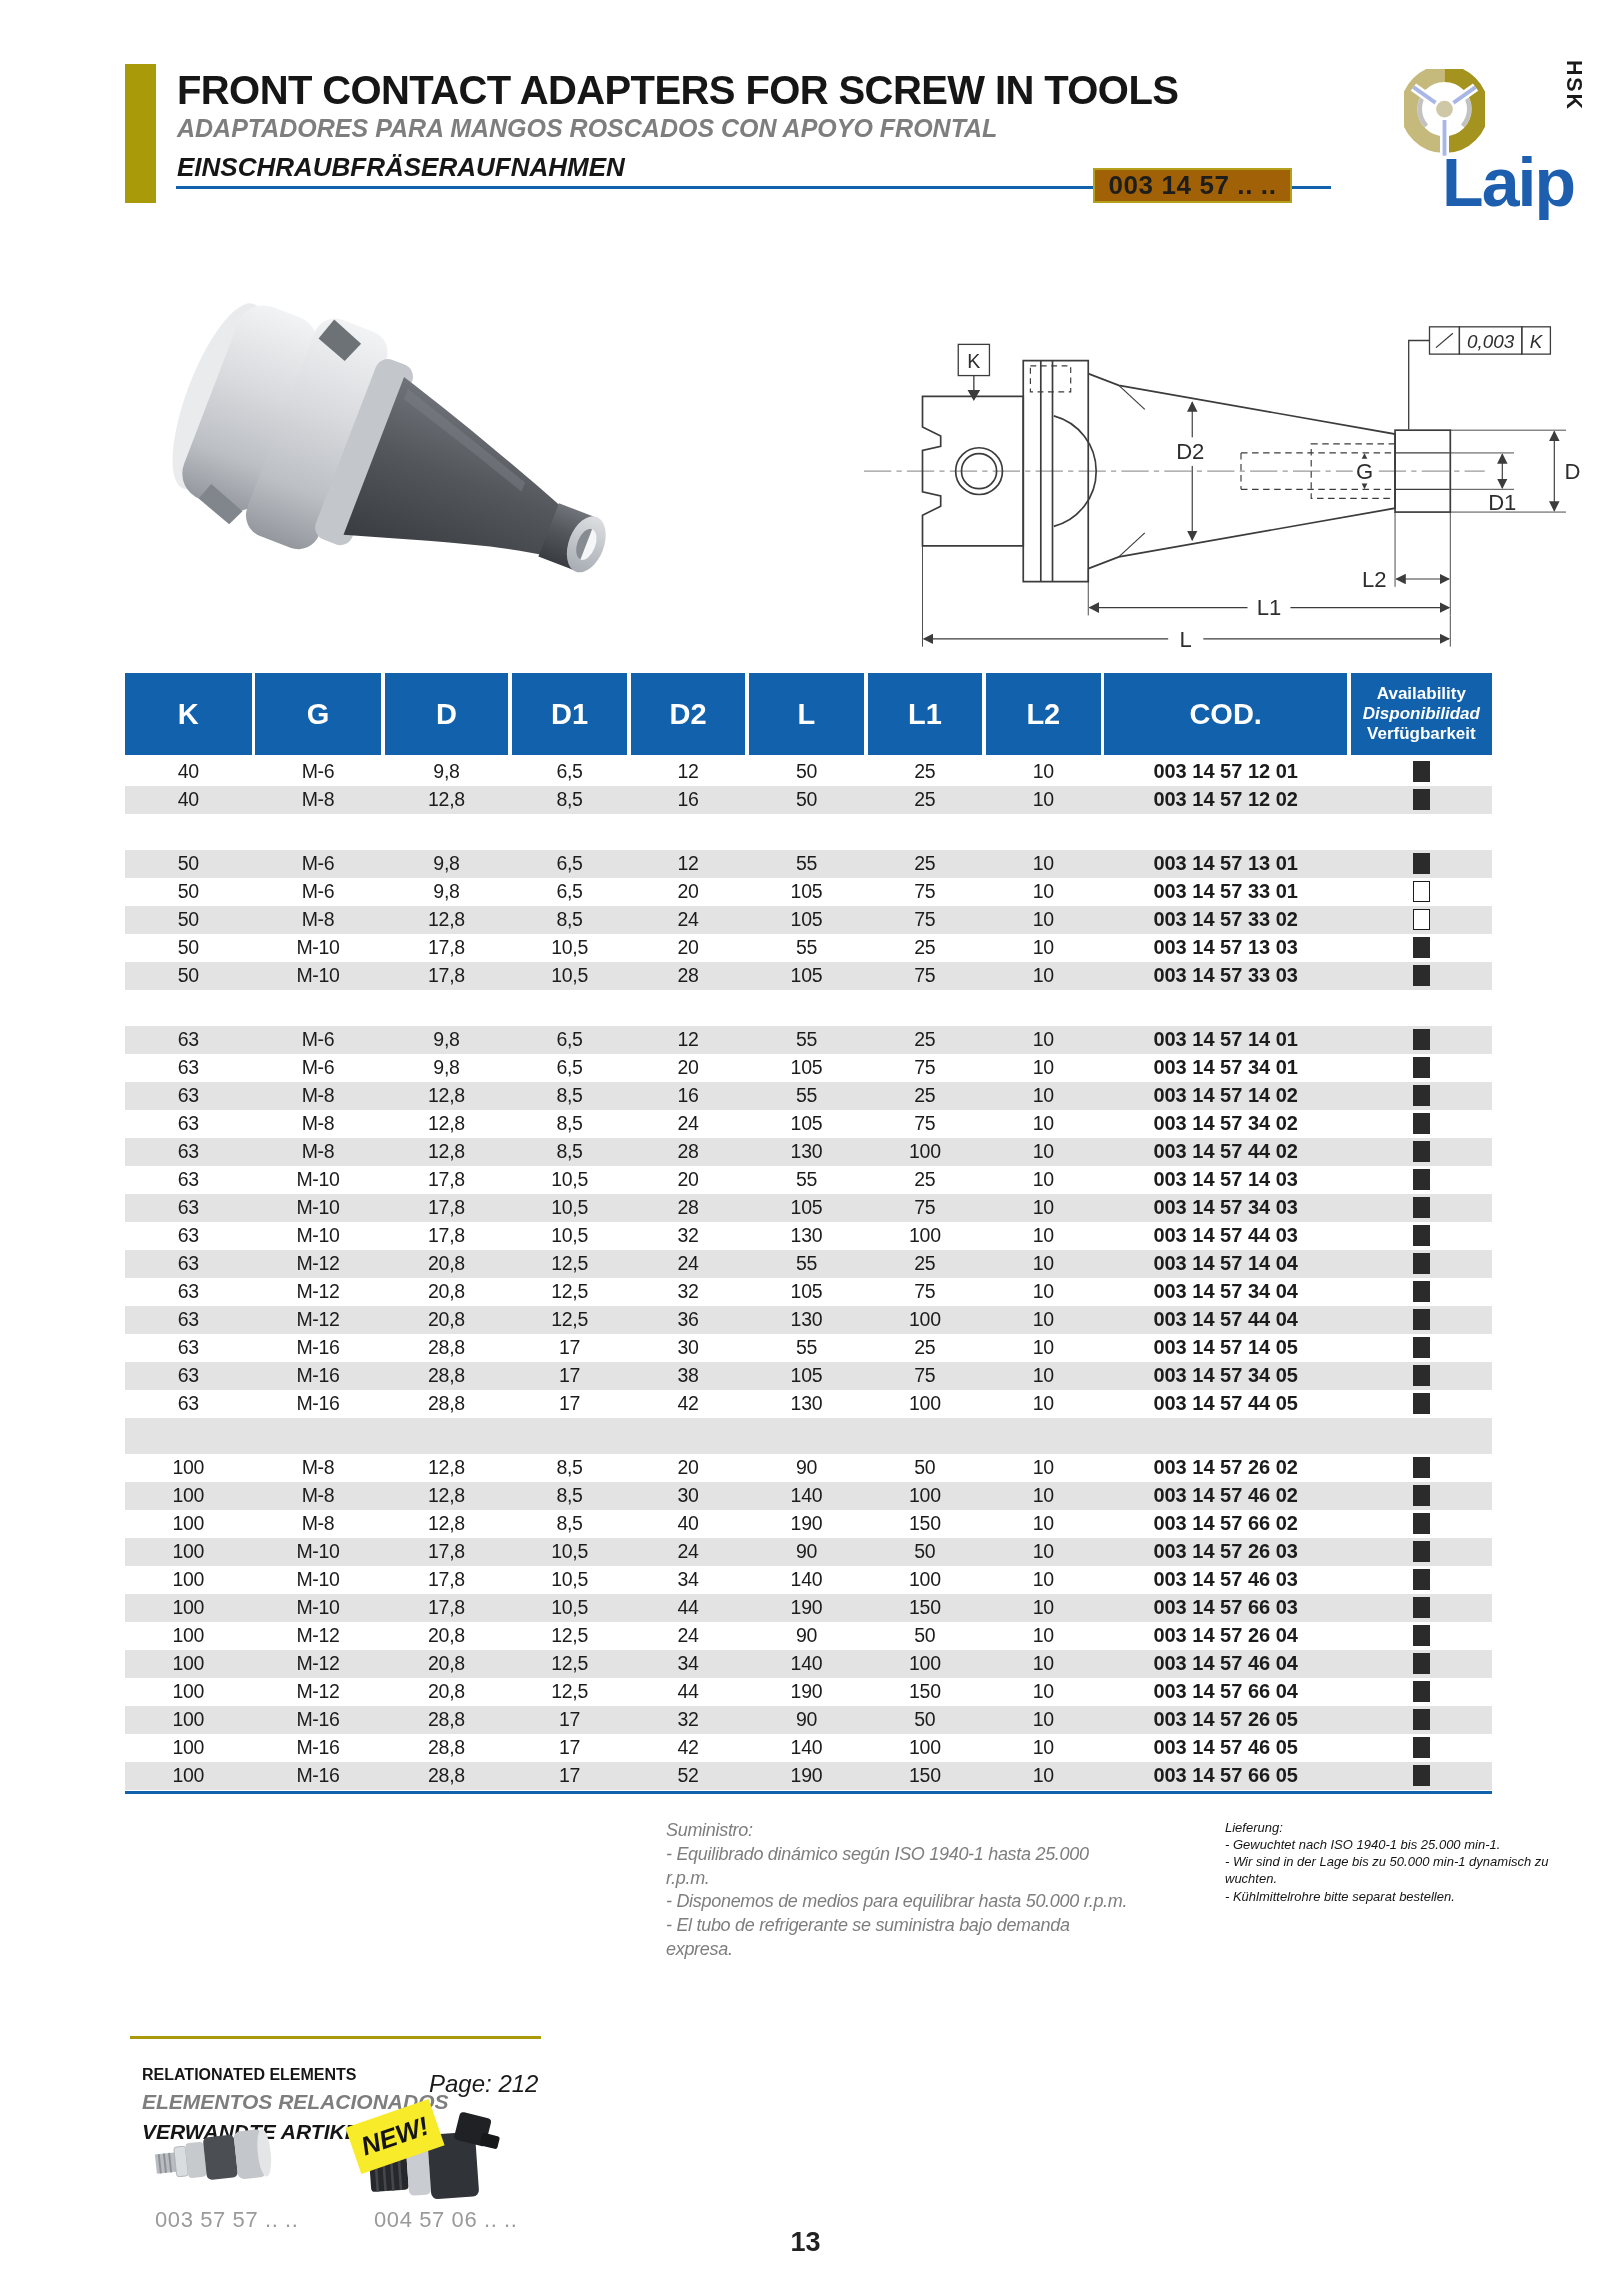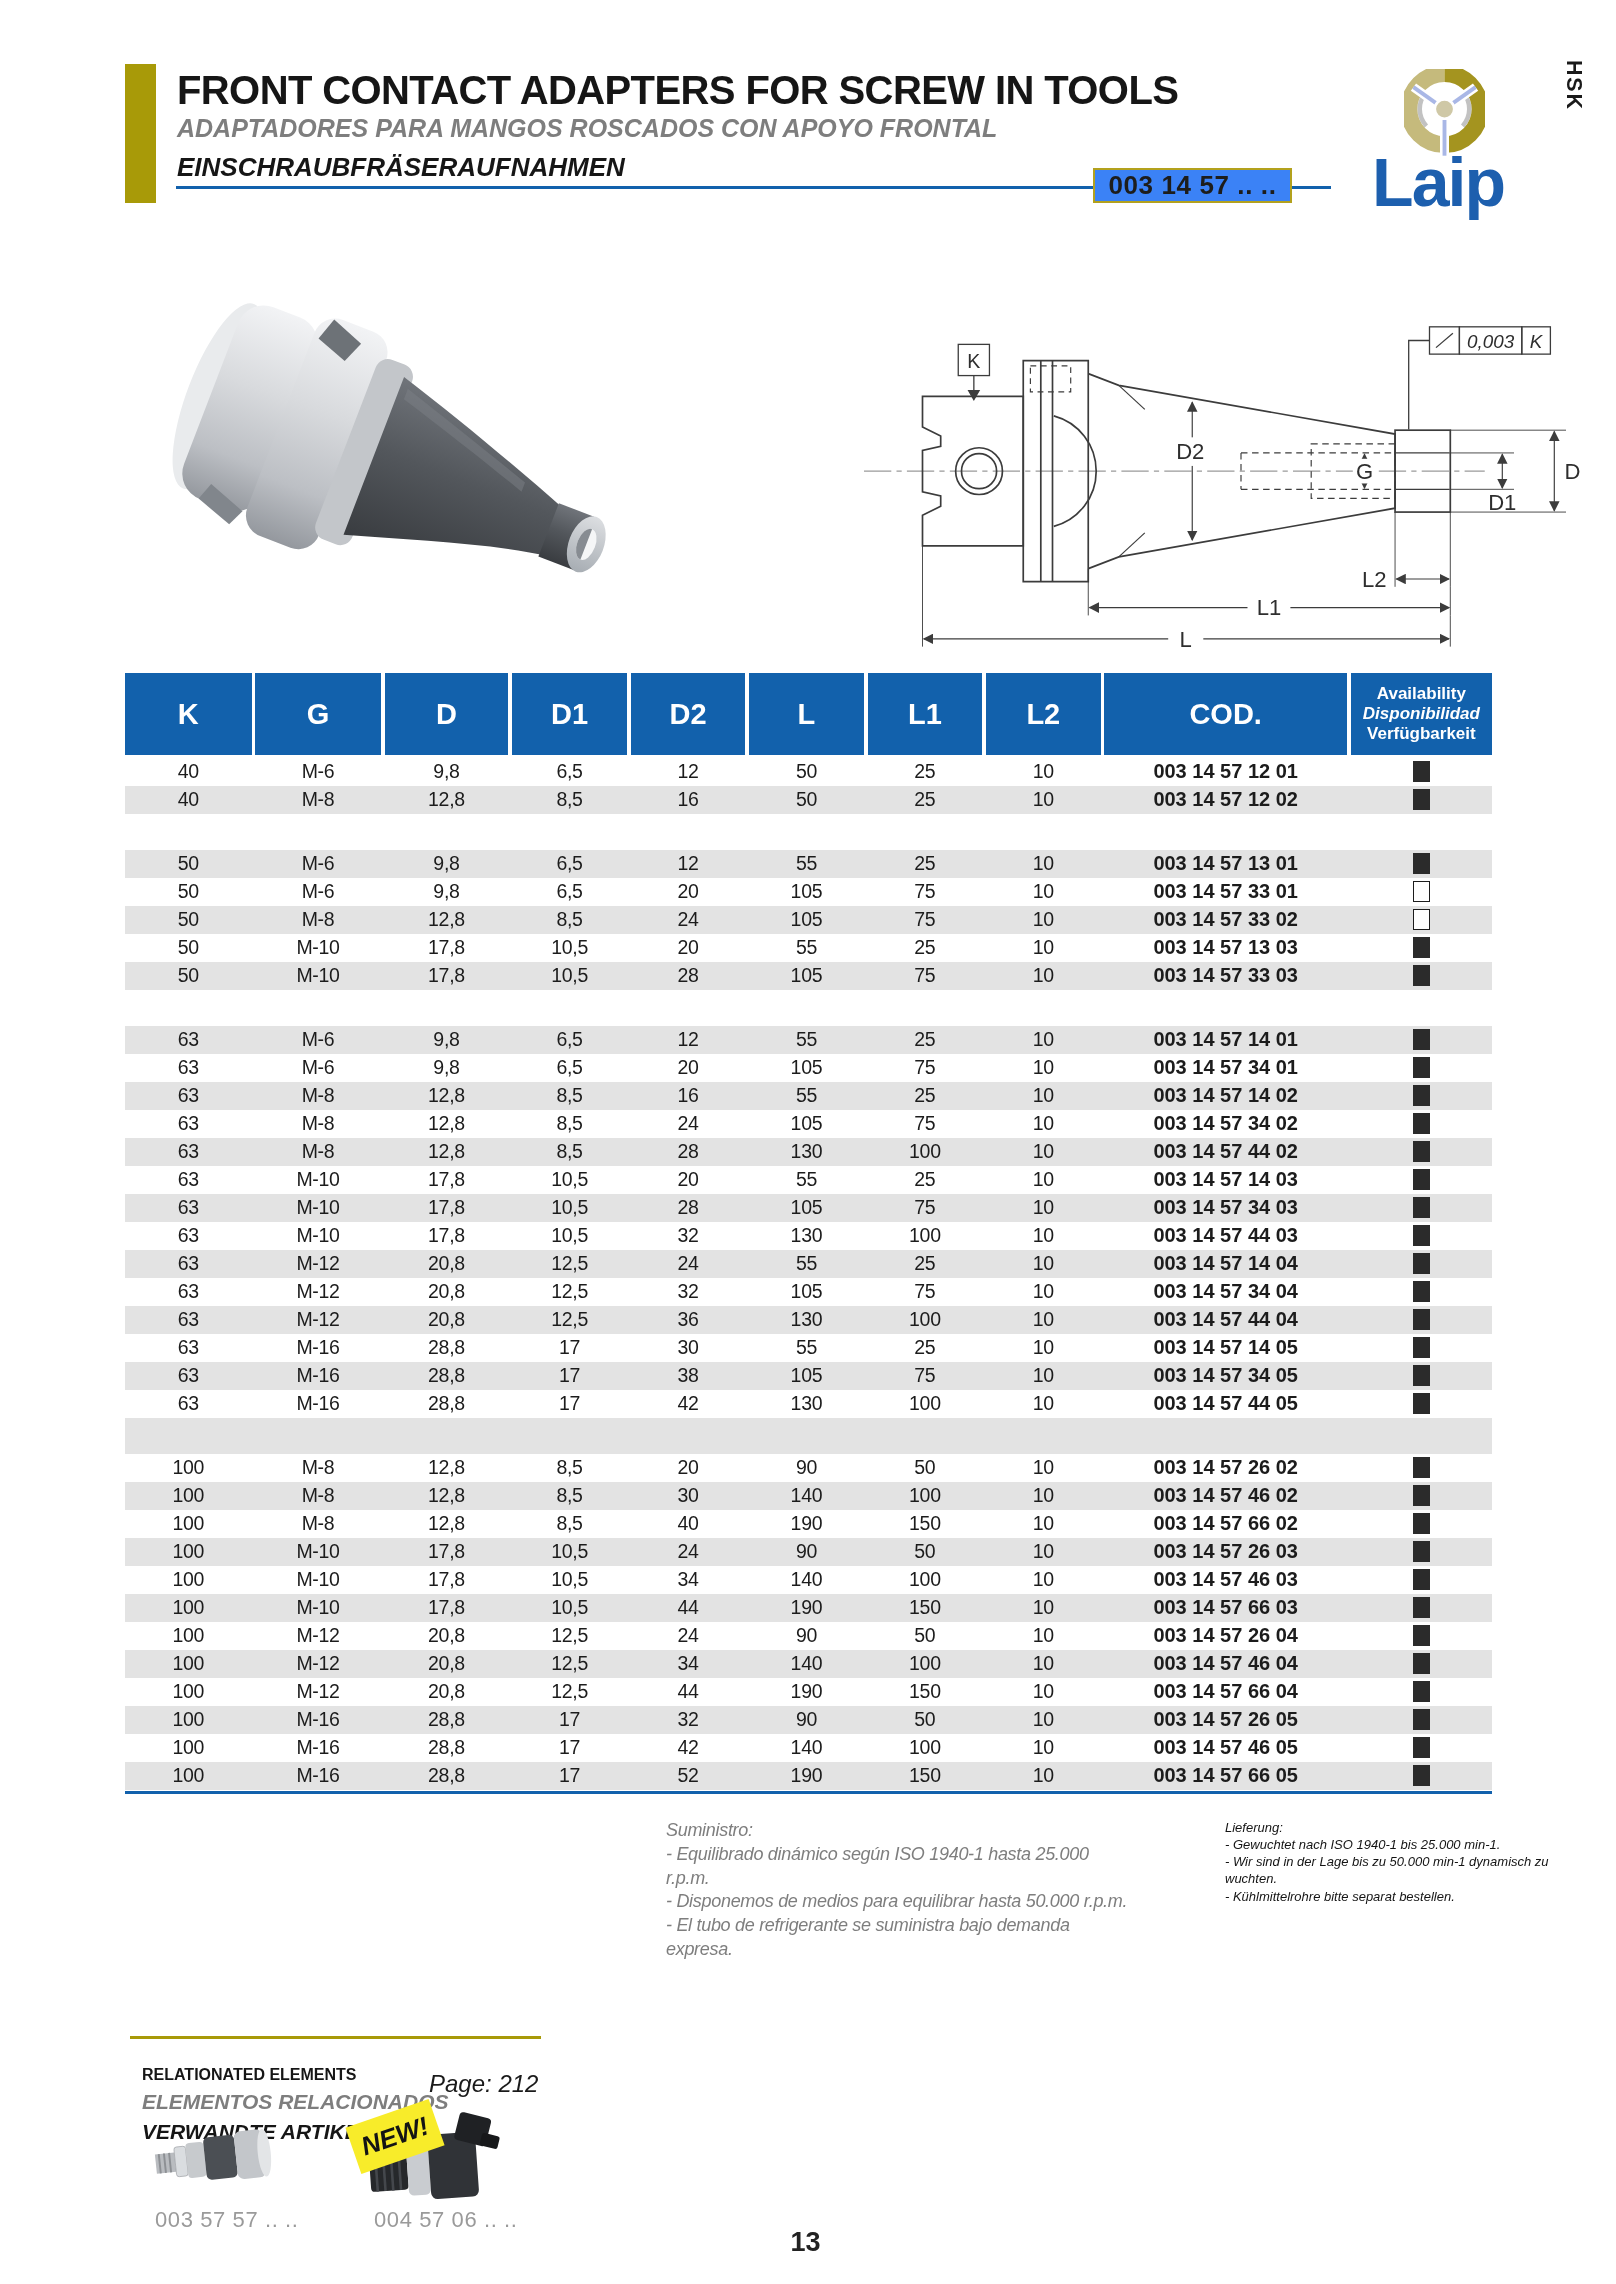--- a/index.html
+++ b/index.html
@@ -6,24 +6,24 @@
   .page{position:relative;width:1616px;height:2284px;background:#fff;
         font-family:"Liberation Sans",sans-serif;color:#1d1d1b;overflow:hidden;}
 
   
   .gold-bar{position:absolute;left:125px;top:64px;width:30.5px;height:139px;background:#a89a08;}
   .titles{position:absolute;left:177px;top:68px;width:975px;}
   .title-en{font-size:40px;font-weight:800;letter-spacing:-0.6px;color:#161616;white-space:nowrap;}
   .title-es{font-size:25px;font-weight:700;font-style:italic;color:#7e7e7e;margin-top:1px;white-space:nowrap;}
   .title-de{font-size:26px;font-weight:700;font-style:italic;color:#161616;margin-top:9px;white-space:nowrap;}
   .blue-rule{position:absolute;left:176px;top:186px;width:1155px;height:3.2px;background:#1261ac;}
-  .code-box{position:absolute;left:1093px;top:168px;width:195px;height:31px;background:#3b82f6;
+  .code-box{position:absolute;left:1093px;top:168px;width:195px;height:31px;background:#a16207;
             border:2.6px solid #b3a11d;display:flex;align-items:center;justify-content:center;
             font-size:26px;font-weight:700;letter-spacing:0.6px;color:#1d1d1b;}
-  .logo{position:absolute;left:1372px;top:148px;font-size:68px;font-weight:800;
+  .logo{position:absolute;left:1442px;top:148px;font-size:68px;font-weight:800;
         letter-spacing:-1.9px;color:#1d5fae;line-height:1;}
   .emblem{position:absolute;left:1404px;top:69px;}
   .hsk{position:absolute;left:1561px;top:60px;writing-mode:vertical-rl;
        font-size:21.4px;font-weight:800;letter-spacing:1.9px;color:#1a1a1a;}
 
   
   .photo3d{position:absolute;left:130px;top:279px;}
   .drawing{position:absolute;left:825px;top:276px;}
   .drawing text{font-family:"Liberation Sans",sans-serif;fill:#2e2e2e;}
 

